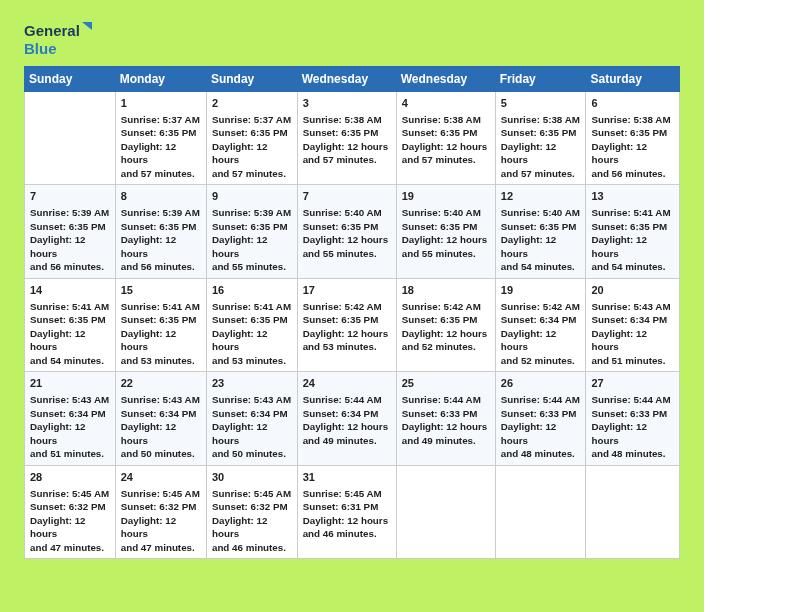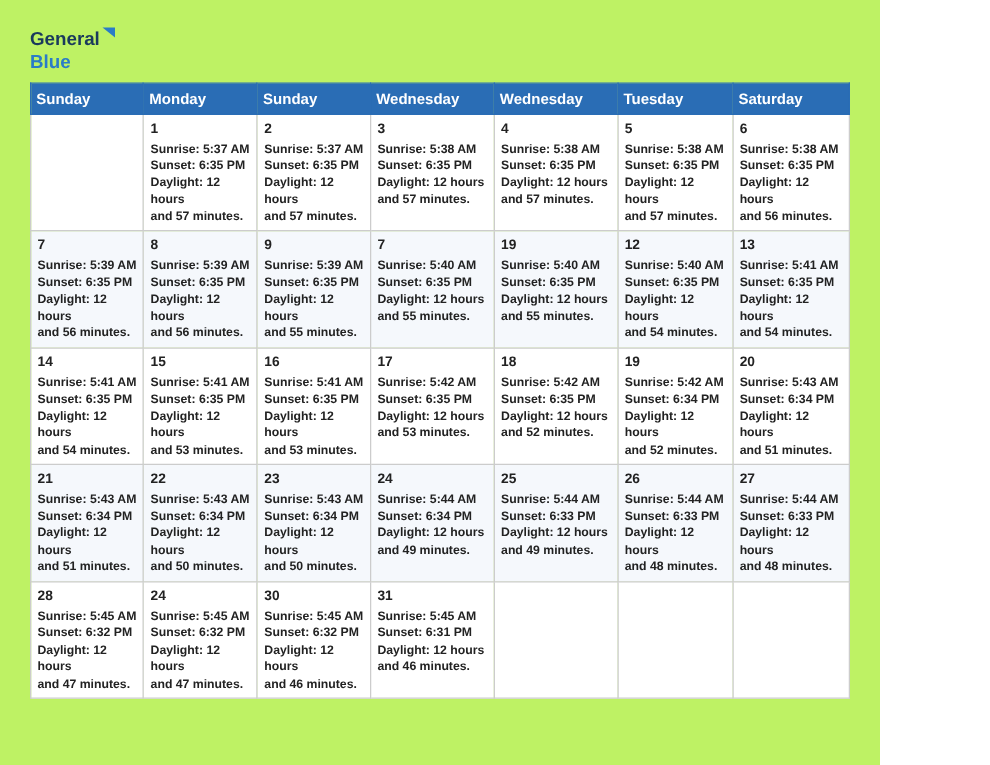--- a/index.html
+++ b/index.html
@@ -104,21 +104,21 @@
   </div>
 
   <table>
     <thead>
       <tr>
       <th>Sunday</th>
           <th>Monday</th>
           <th>Sunday</th>
           <th>Wednesday</th>
           <th>Wednesday</th>
-          <th>Tuesday</th>
+          <th>Friday</th>
           <th>Saturday</th>
         </tr>
     </thead>
     <tbody id="calendar-body">
     <tr>
           <td class="empty-cell"></td>
           <td>
             <span class="day-num">1</span>
             <div class="cell-content">Sunrise: 5:37 AM<br>Sunset: 6:35 PM<br>Daylight: 12 hours<br>and 57 minutes.</div>
           </td>

